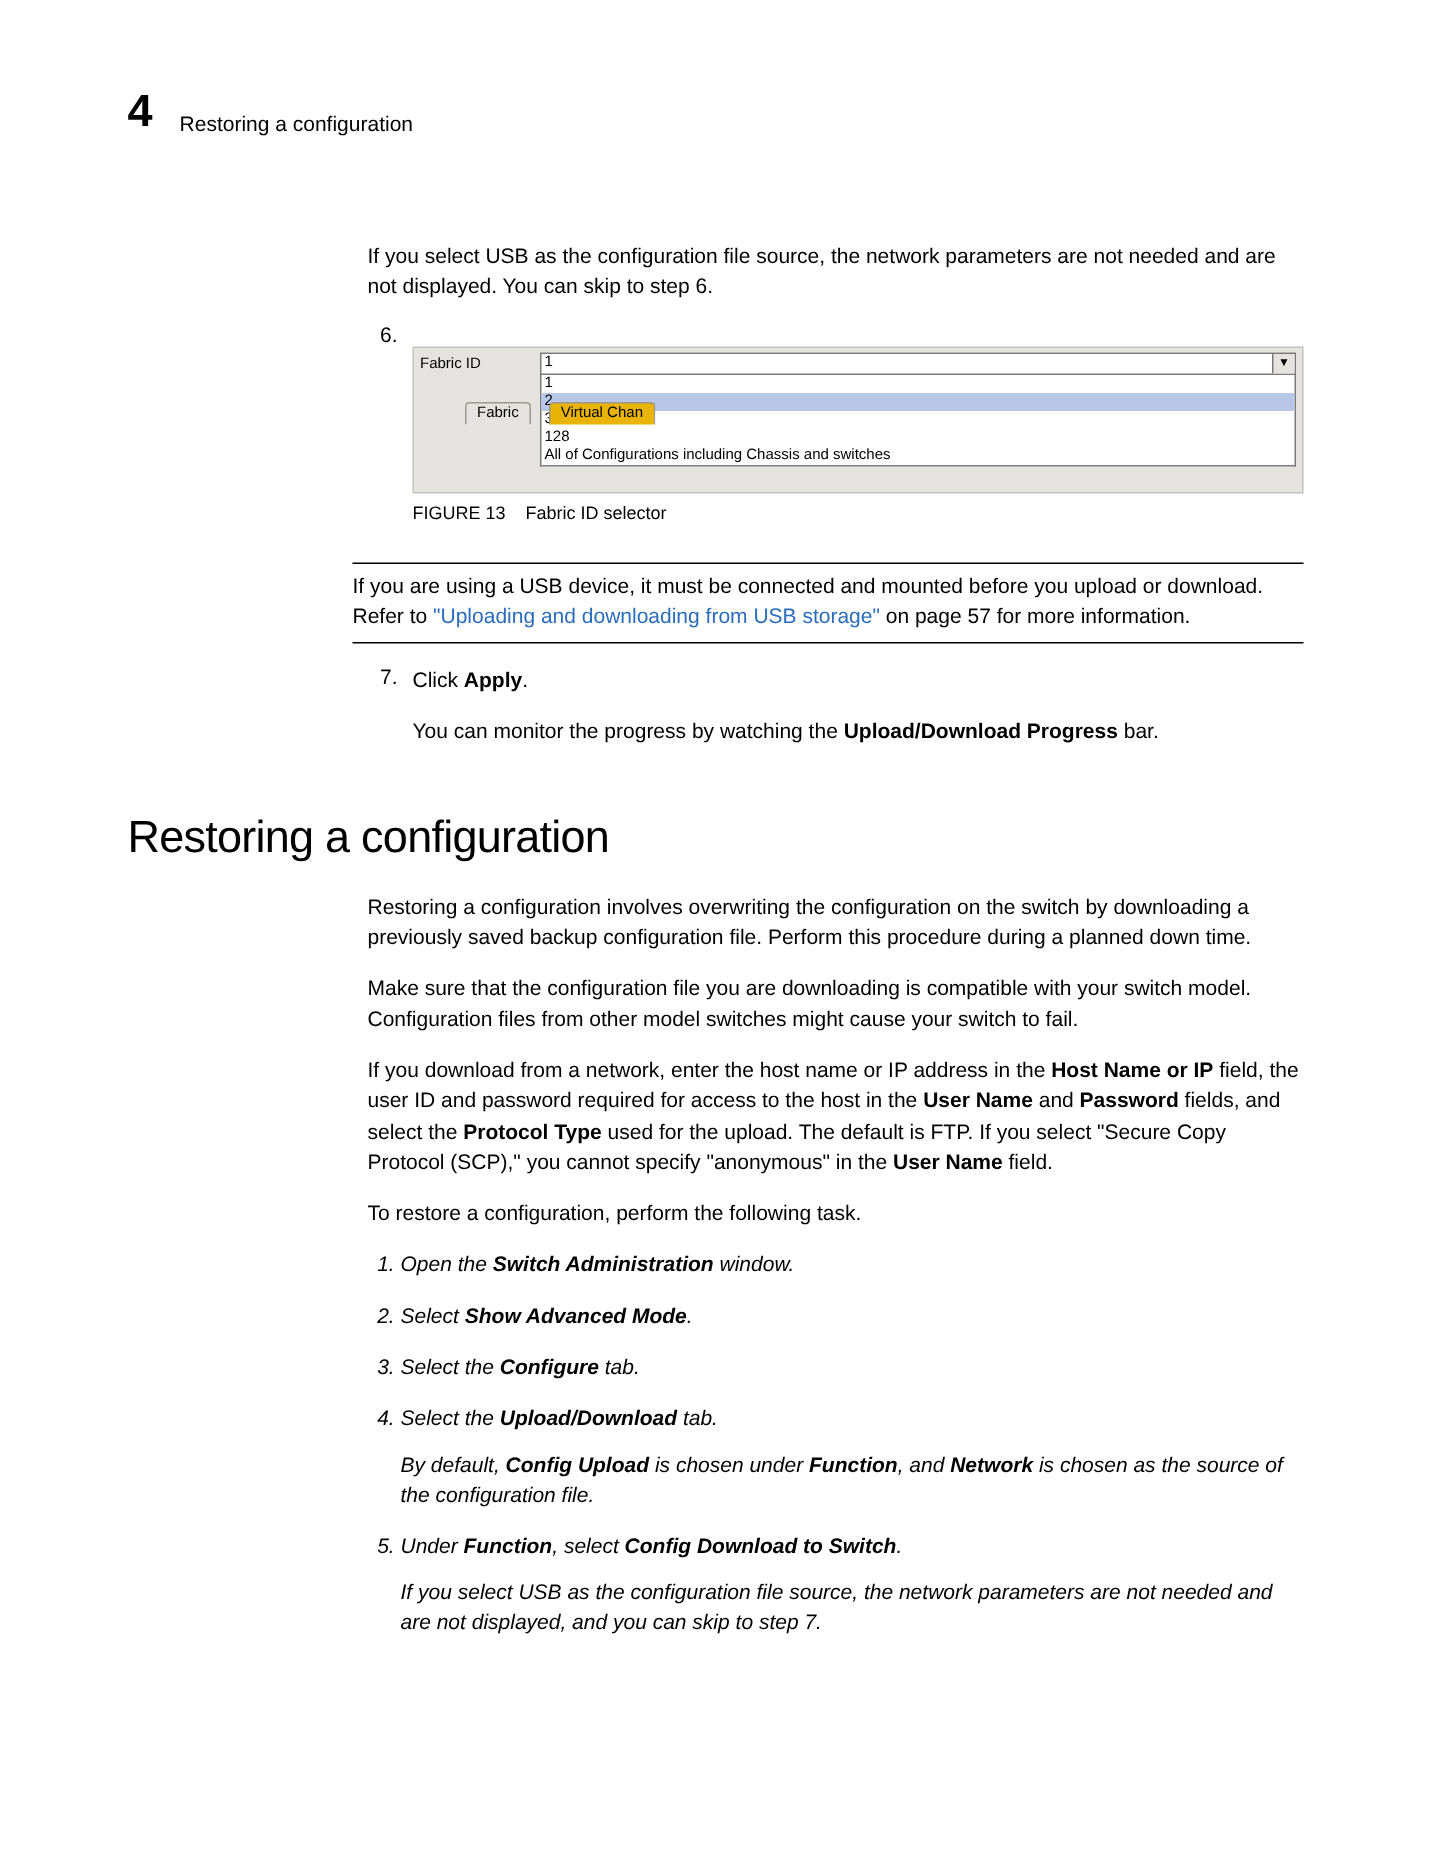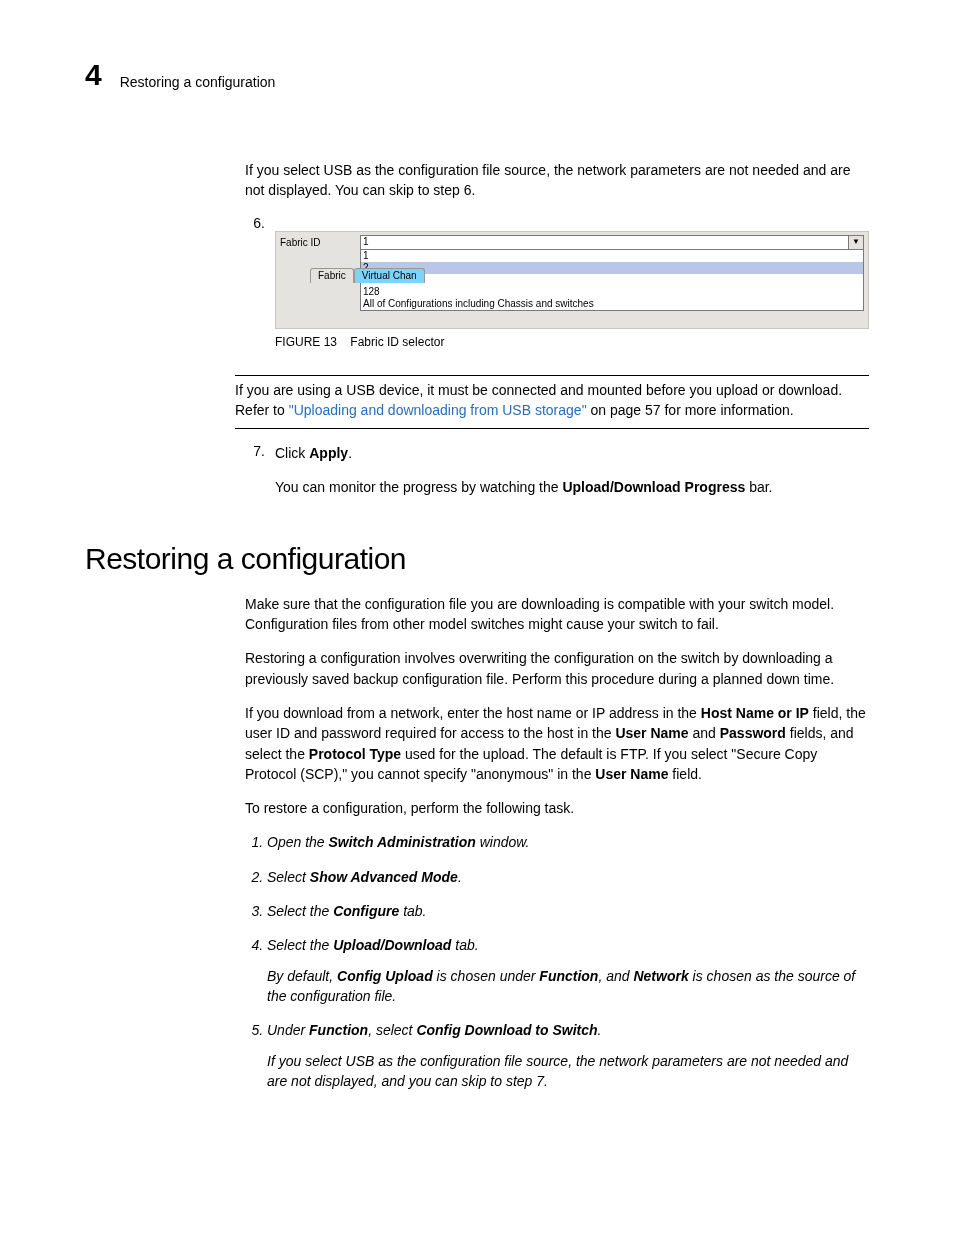--- a/index.html
+++ b/index.html
@@ -72,27 +72,27 @@
     display: flex; align-items: center; justify-content: center; font-size: 8px;
   }
   .fig13 .list {
     background: #fff; border: 1px solid #7a7a7a; border-top: none;
     margin-top: 0;
   }
   .fig13 .list .item { padding: 0 2px; height: 12px; }
   .fig13 .list .item.sel { background: #b8c7e8; }
   .fig13 .tabs {
     position: absolute; left: 30px; bottom: 18px;
-    display: flex; gap: 0; font-size: 10px;
+    display: flex; gap: 12px; font-size: 10px;
   }
   .fig13 .tab {
     border: 1px solid #9a988f; border-bottom: none;
     border-top-left-radius: 3px; border-top-right-radius: 3px;
     padding: 1px 7px; height: 12px;
-    background: #7dd3fc;
+    background: #eab308;
   }
   .fig13 .tab.active { background: #e5e3df; }
 
   .figcap { font-size: 12px; margin: 6px 0 18px 0; }
   .figcap .bold { font-weight: normal; }
 
   hr.noteline { border: none; border-top: 1.5px solid #000; margin: 8px 0 4px 0; }
   .note-head { font-weight: bold; font-size: 14px; margin-bottom: 2px; }
   hr.noteline2 { border: none; border-top: 1px solid #000; margin: 8px 0 14px 0; }
 </style>
@@ -159,22 +159,22 @@
           <span>Click </span><span class="bold">Apply</span><span>.</span>
         </p>
         <p>
           <span>You can monitor the progress by watching the </span><span class="bold">Upload/Download Progress</span><span> bar.</span>
         </p>
       </div>
     </div>
 
     <h1 class="h1">Restoring a configuration</h1>
 
+    <p>Restoring a configuration involves overwriting the configuration on the switch by downloading a previously saved backup configuration file. Perform this procedure during a planned down time.</p>
     <p>Make sure that the configuration file you are downloading is compatible with your switch model. Configuration files from other model switches might cause your switch to fail.</p>
-    <p>Restoring a configuration involves overwriting the configuration on the switch by downloading a previously saved backup configuration file. Perform this procedure during a planned down time.</p>
     <p>
       <span>If you download from a network, enter the host name or IP address in the </span><span class="bold">Host Name or IP</span><span> field, the user ID and password required for access to the host in the </span><span class="bold">User Name</span><span> and </span><span class="bold">Password</span><span> fields, and select the </span><span class="bold">Protocol Type</span><span> used for the upload. The default is FTP. If you select "Secure Copy Protocol (SCP)," you cannot specify "anonymous" in the </span><span class="bold">User Name</span><span> field.</span>
     </p>
     <p>To restore a configuration, perform the following task.</p>
 
     <ol class="steps">
       <li>
         <span>Open the </span><span class="bold">Switch Administration</span><span> window.</span>
       </li>
       <li>

